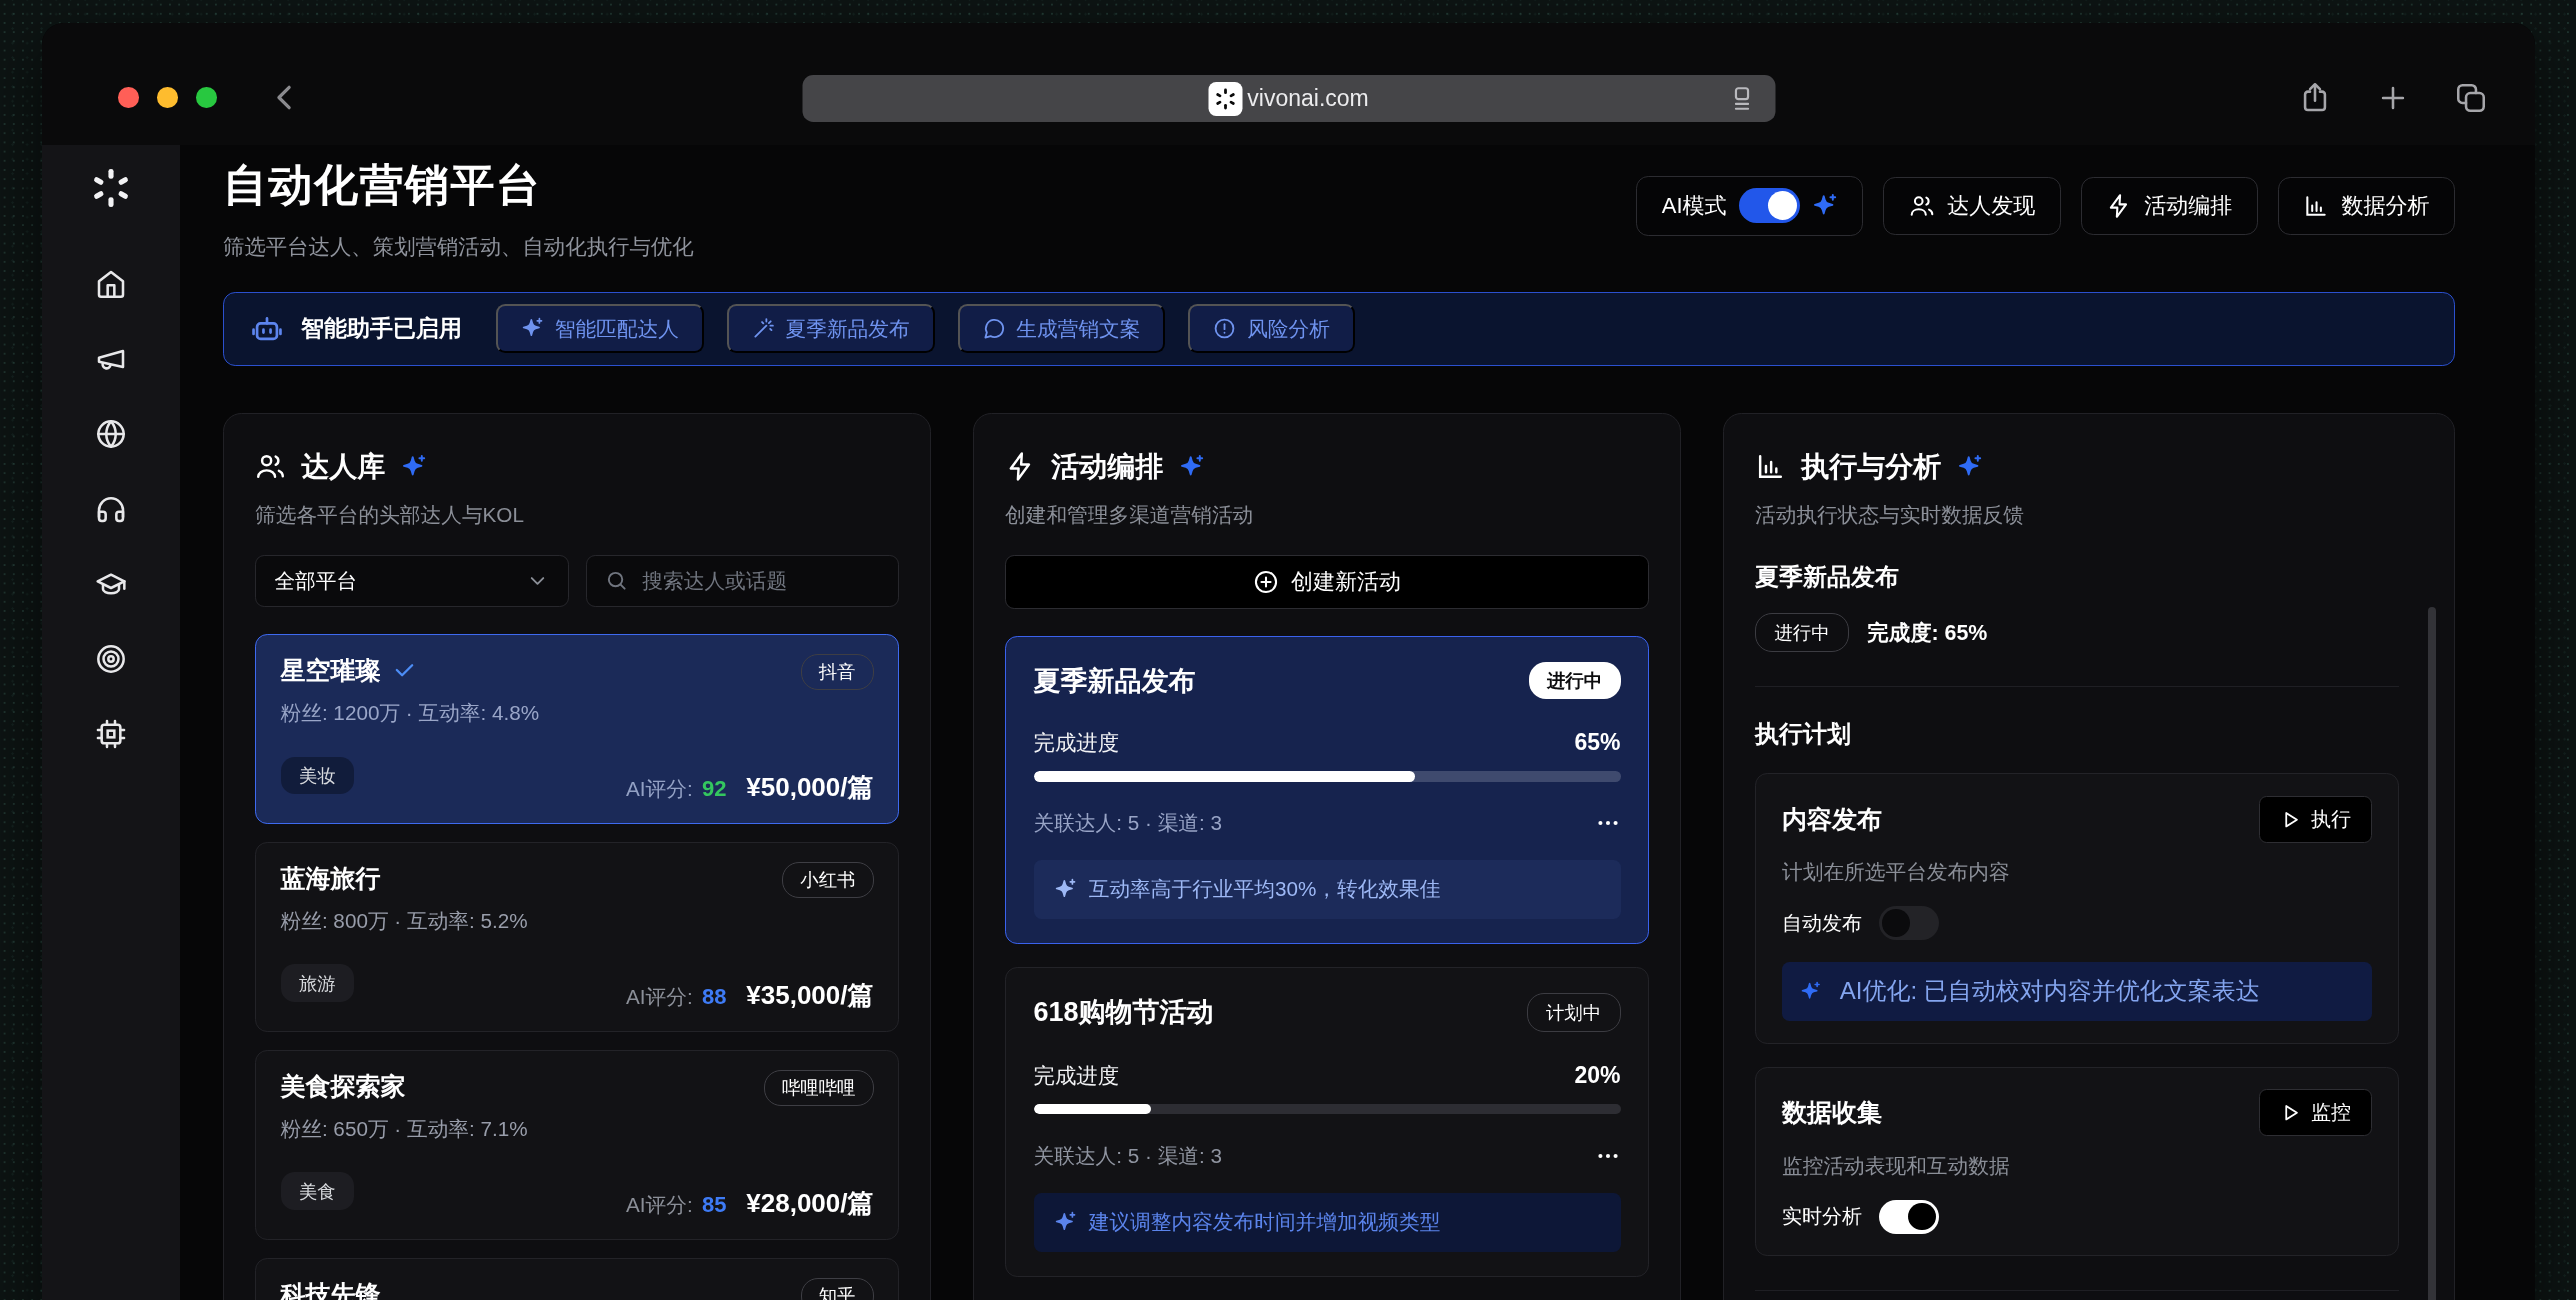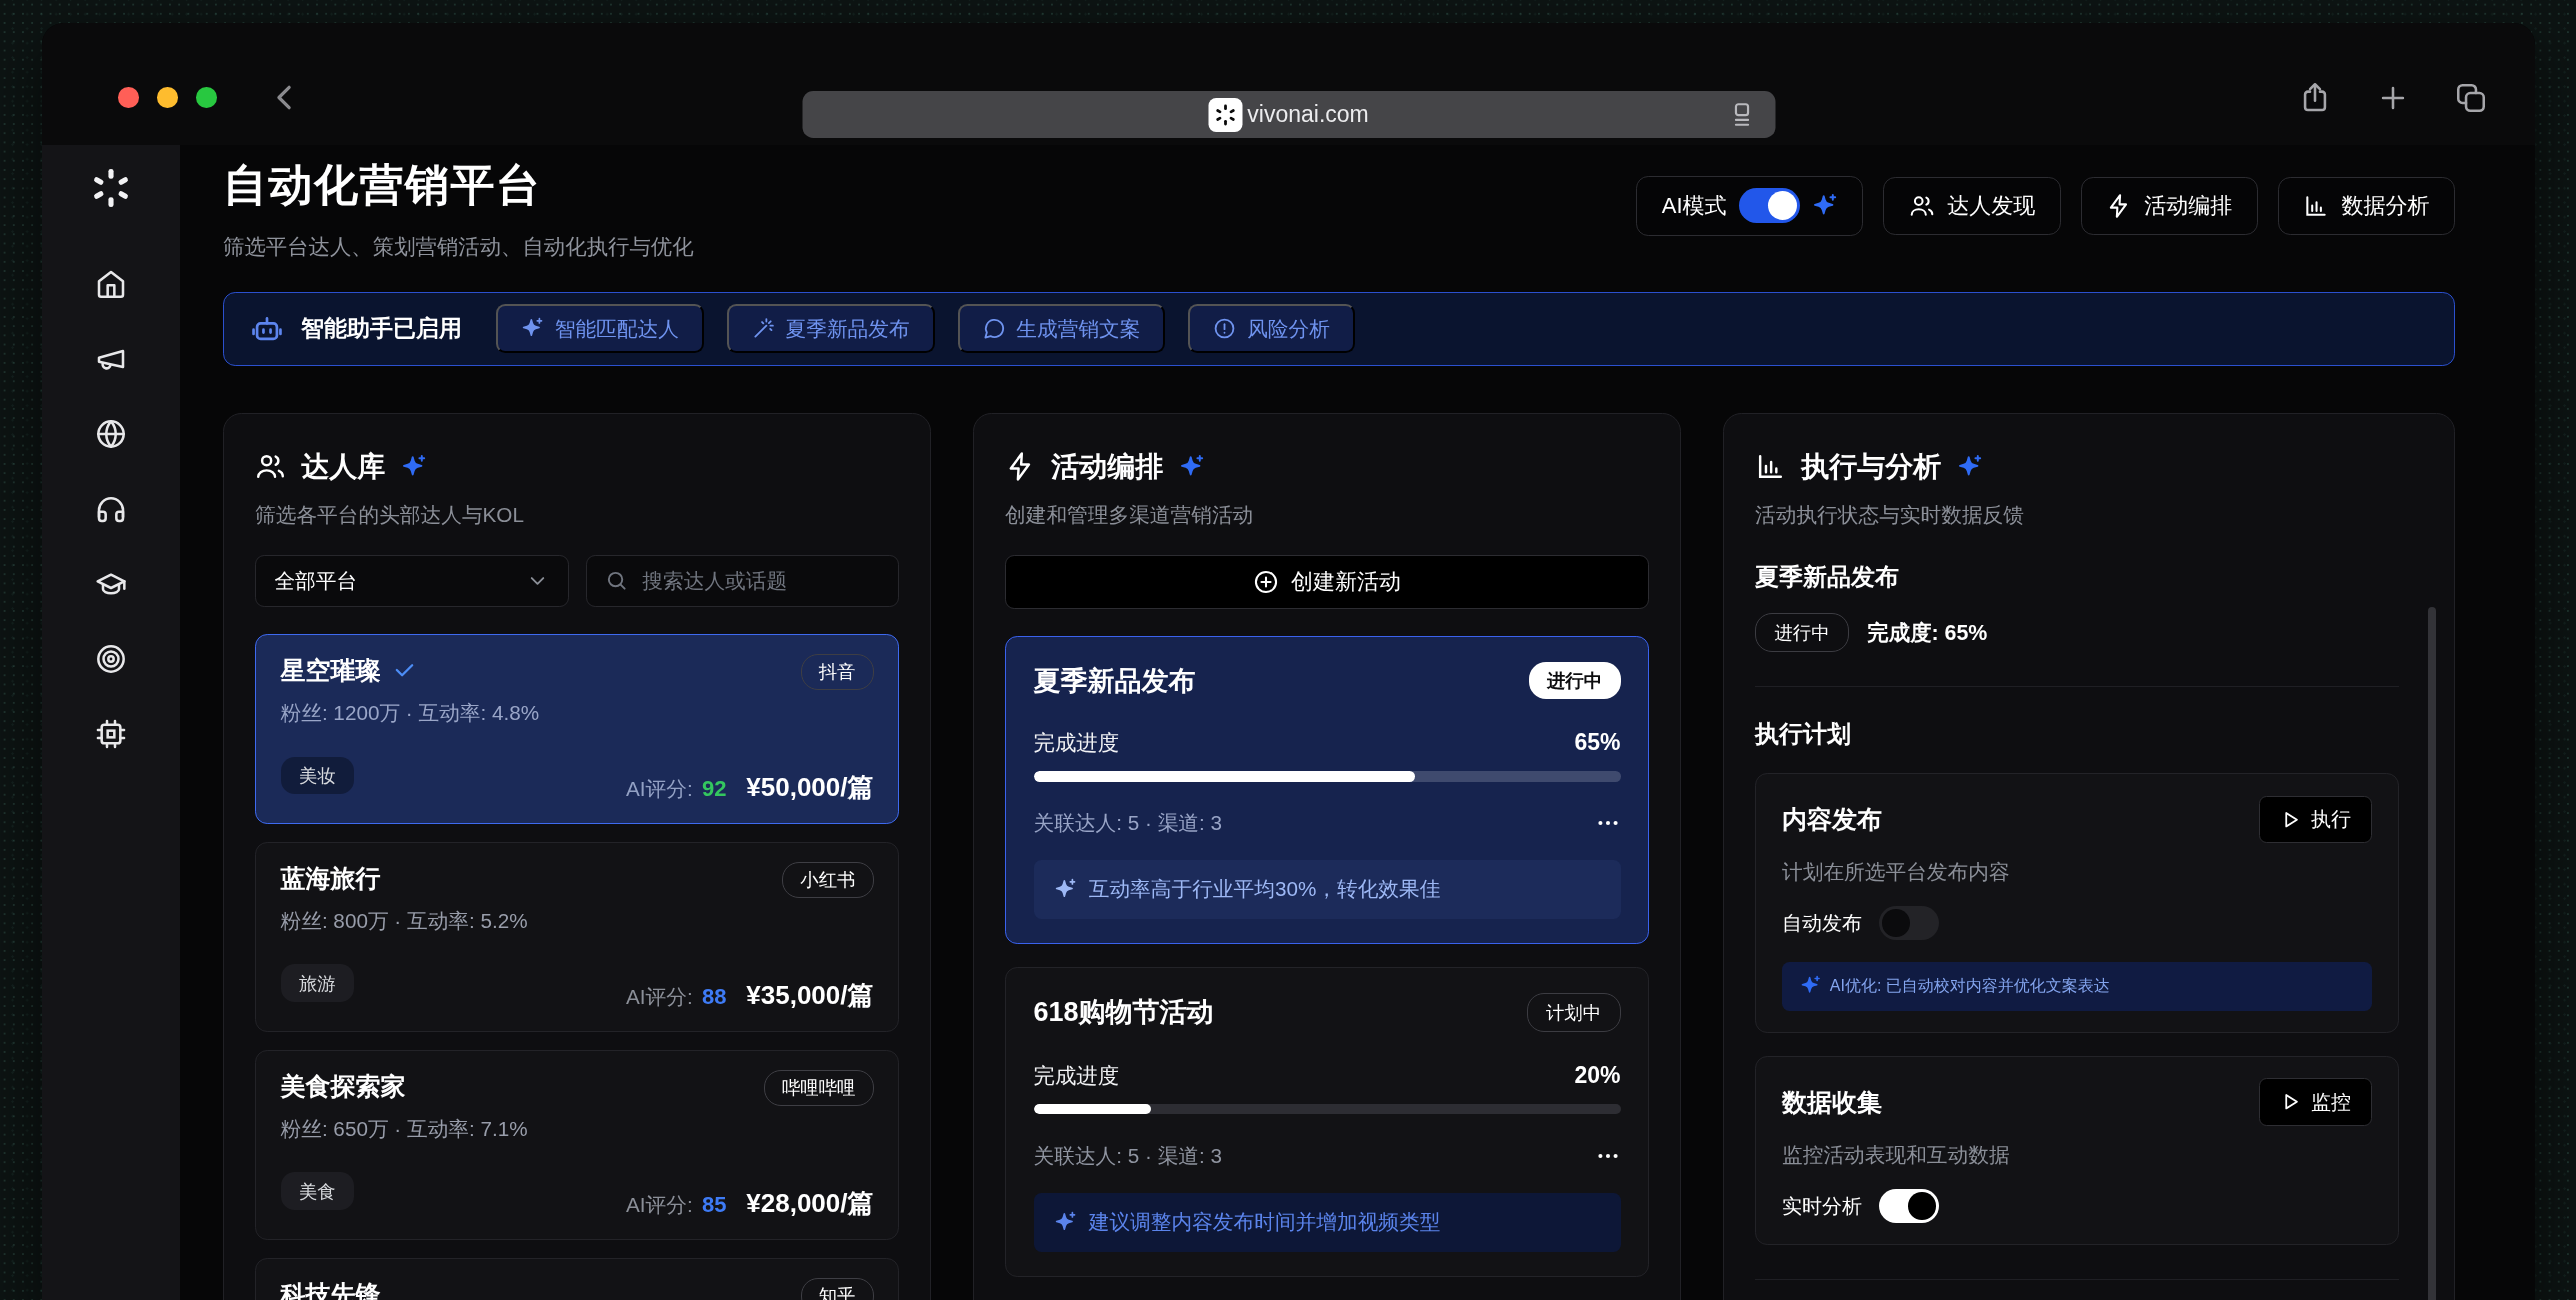--- a/index.html
+++ b/index.html
@@ -22,21 +22,21 @@
     box-shadow:0 23px 61px rgba(0,0,0,.6);}
   .titlebar{height:122px;background:#0a0a0b;position:relative;}
   .traffic{position:absolute;left:76px;top:64px;display:flex;gap:18.4px;}
   .dot{width:20.7px;height:20.7px;border-radius:50%;}
   .dot.red{background:#ff5f57;}
   .dot.yellow{background:#febc2e;}
   .dot.green{background:#28c840;}
   .backbtn{position:absolute;left:226px;top:57px;color:#8a8a8e;}
   .urlbar{position:absolute;left:50%;transform:translateX(-50%);top:52px;width:973px;height:47px;
     background:#454548;border-radius:10.7px;display:flex;align-items:center;justify-content:center;
-    gap:5px;color:#ececee;font-size:23px;margin-top:16px;}
+    gap:5px;color:#ececee;font-size:23px;}
   .favicon{width:34px;height:34px;background:#fff;border-radius:7.6px;display:flex;align-items:center;justify-content:center;color:#0a0a0a;}
   .reader{position:absolute;right:18.4px;top:9.2px;color:#b9b9bd;}
   .tb-right{position:absolute;right:47px;top:58px;display:flex;gap:44px;color:#a6a6aa;}
 
   
   .app{display:flex;height:1155px;}
   .sidebar{width:138px;background:#141417;display:flex;flex-direction:column;align-items:center;padding-top:21.4px;flex:none;}
   .logo{color:#f2f2f4;margin-bottom:0;}
   .snav{display:flex;flex-direction:column;gap:43px;margin-top:58px;color:#e8e8ea;}
   .main{flex:1;min-width:0;padding:10.7px 80px 0 43px;position:relative;}
@@ -135,22 +135,22 @@
   .a-completion{font-size:21.4px;color:#fff;font-weight:bold;}
   .divider{margin-top:34px;border-top:1.5px solid #1f1f24;}
   .a-sec{margin-top:31px;font-size:24px;font-weight:bold;color:#fff;}
   .tcard{margin-top:23px;border:1.5px solid #232328;background:#121215;border-radius:12.2px;padding:21.4px 26px;}
   .tc-top{display:flex;justify-content:space-between;align-items:center;}
   .tc-name{font-size:25px;font-weight:bold;color:#fff;}
   .tc-btn{background:#000;border:1.5px solid #2e2e33;border-radius:7.6px;padding:9.2px 20px;color:#fff;font-size:20px;
     display:flex;align-items:center;gap:9.2px;}
   .tc-desc{margin-top:15.3px;font-size:20.7px;color:#8b8f98;}
   .tc-trow{margin-top:20px;display:flex;align-items:center;gap:17px;font-size:20px;color:#fff;}
-  .tc-insight{margin-top:21.4px;background:#101b42;border-radius:7.6px;padding:13.8px 18.4px;font-size:16px;color:#84a5ef;
-    display:flex;gap:8px;align-items:center;}
+  .tc-insight{margin-top:21.4px;background:#101b42;border-radius:7.6px;padding:13.8px 18.4px;font-size:24px;color:#84a5ef;
+    display:flex;gap:18px;align-items:center;}
   .scroll-thumb{position:absolute;right:18.4px;top:193px;width:7.6px;height:841px;background:#333338;border-radius:4.6px;}
 </style>
 </head>
 <body>
 
 <div class="window">
 
   <div class="titlebar">
     <div class="traffic">
       <span class="dot red"></span>

